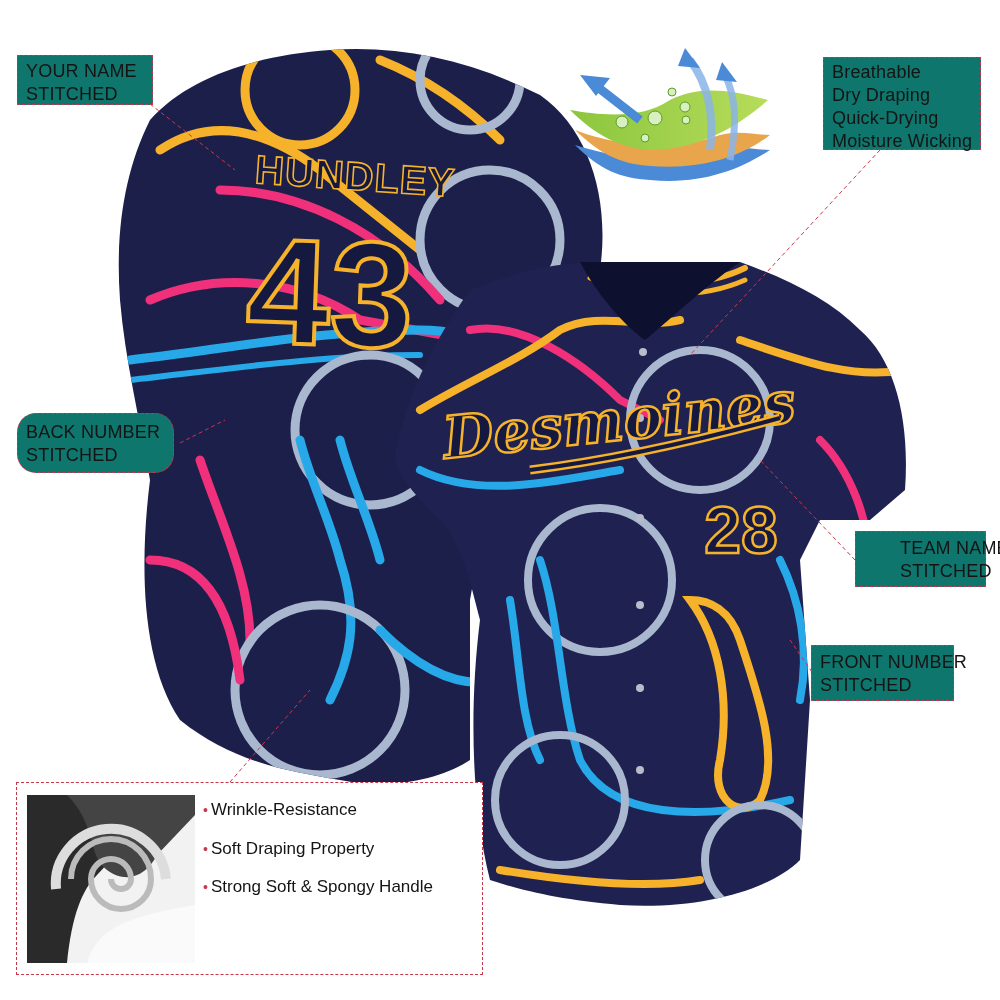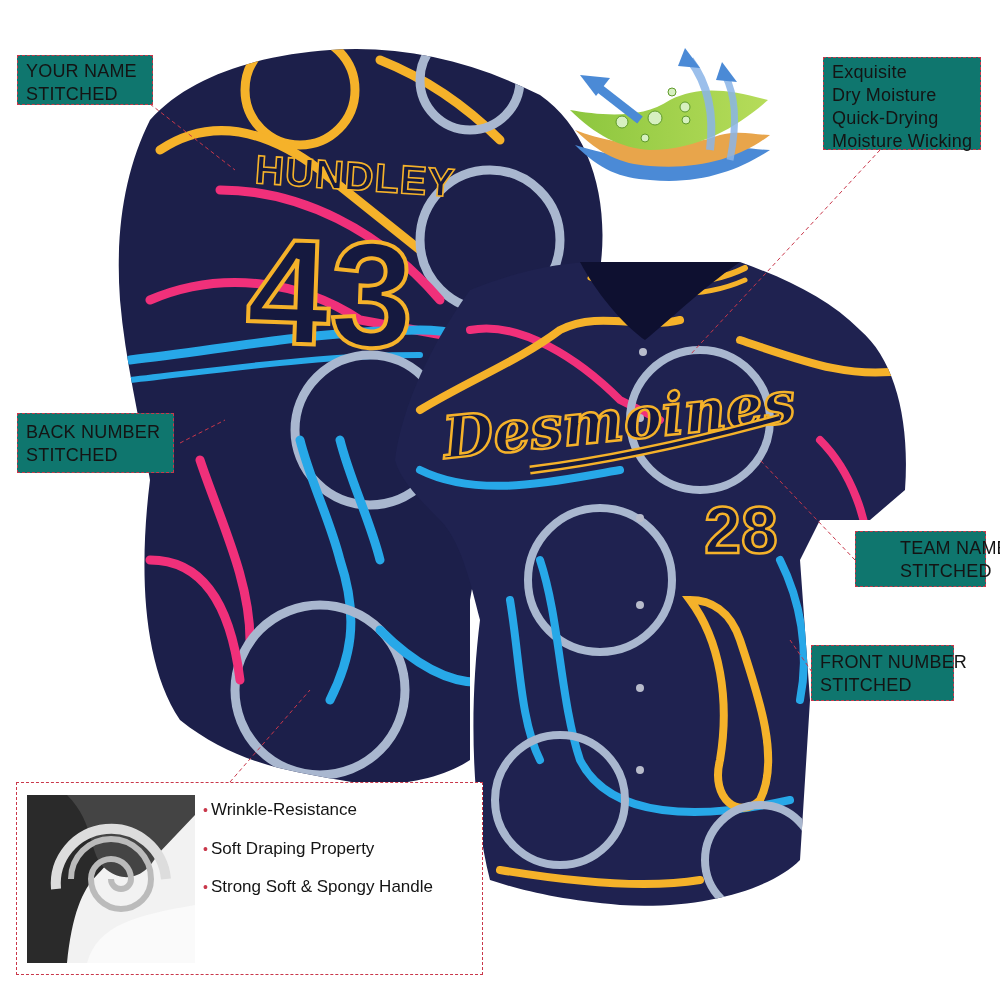--- a/index.html
+++ b/index.html
@@ -131,27 +131,27 @@
     <line x1="855" y1="560" x2="760" y2="460"></line>
     <line x1="812" y1="672" x2="790" y2="640"></line>
     <line x1="230" y1="782" x2="310" y2="690"></line>
   </g>
 </svg>
 
 <div class="callout" style="left:17px; top:55px; width:136px; height:50px;">
   <span>YOUR NAME</span>
   <span>STITCHED</span>
 </div>
-<div class="callout" style="left:17px; top:413px; width:157px; height:60px; padding-top:7px;">
+<div class="callout" style="left:17px; top:413px; width:157px; height:60px; padding-top:7px;border-radius:19px;">
   <span>BACK NUMBER</span>
   <span>STITCHED</span>
 </div>
 <div class="callout" style="left:823px; top:57px; width:158px; height:93px; padding-top:3px;">
-  <span>Exquisite</span>
-  <span>Dry Moisture</span>
+  <span>Breathable</span>
+  <span>Dry Draping</span>
   <span>Quick-Drying</span>
   <span>Moisture Wicking</span>
 </div>
 <div class="callout" style="left:855px; top:531px; width:131px; height:56px; padding-top:5px;padding-left:44px;">
   <span>TEAM NAME</span>
   <span>STITCHED</span>
 </div>
 <div class="callout" style="left:811px; top:645px; width:143px; height:56px; padding-top:5px;">
   <span>FRONT NUMBER</span>
   <span>STITCHED</span>

